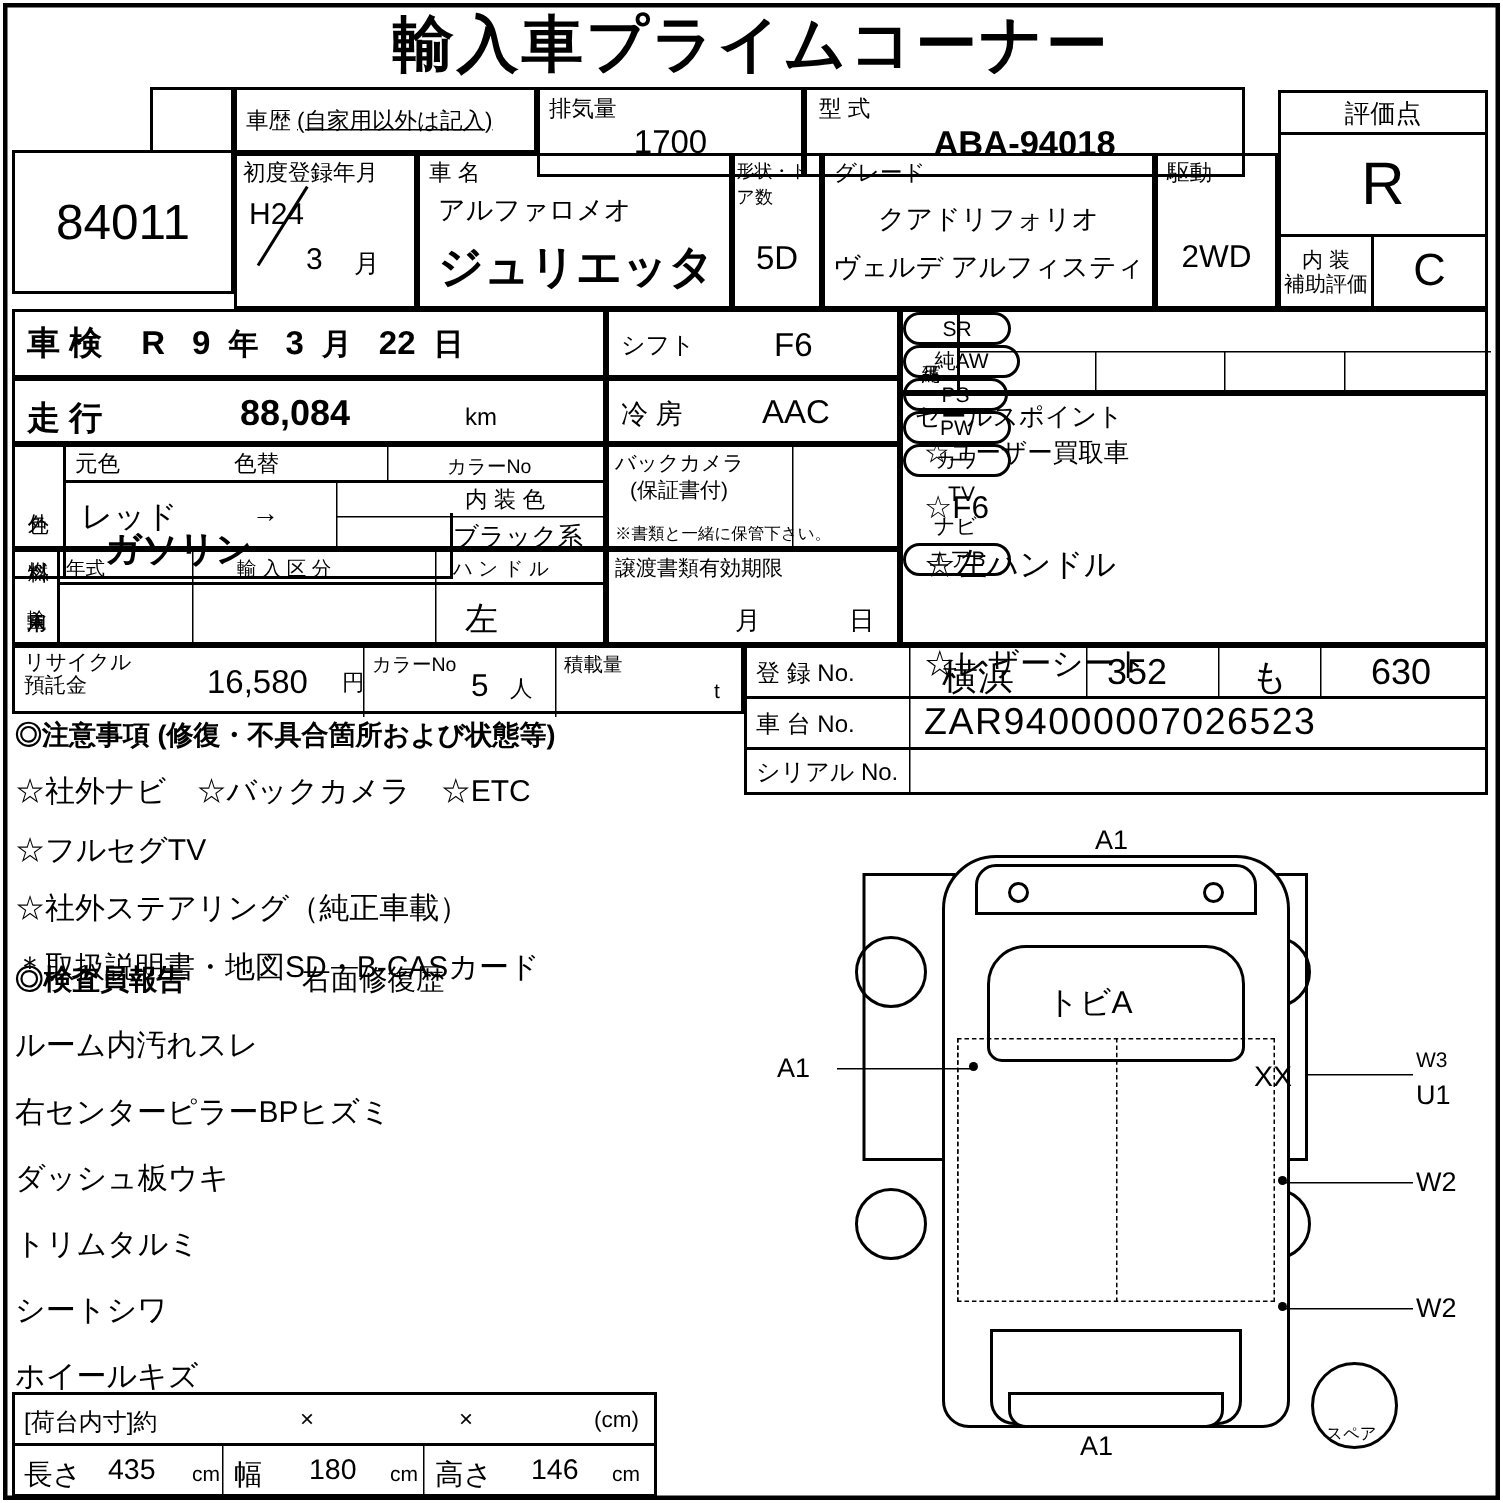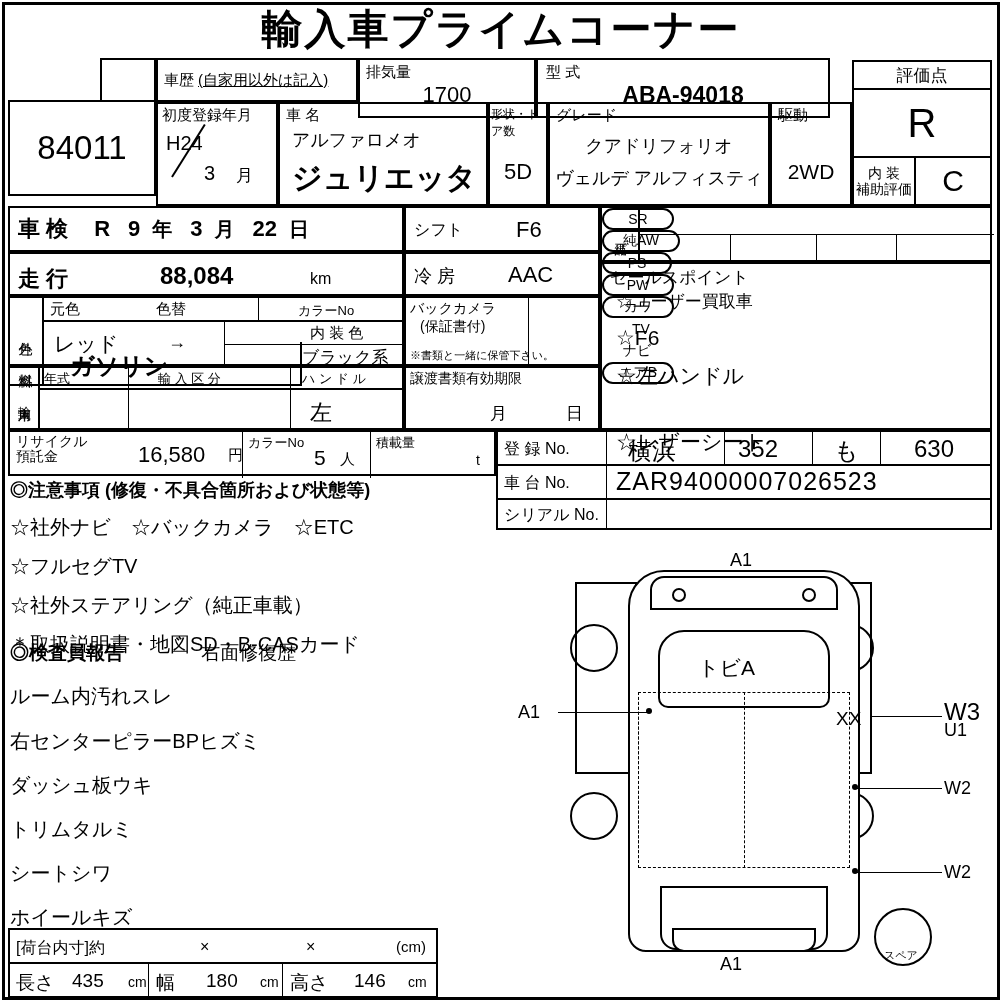--- a/index.html
+++ b/index.html
@@ -332,21 +332,21 @@
     <span class="lbl" style="left:178px;top:98px;font-size:21px;">トビA</span>
 
     <span class="lbl" style="left:316px;top:152px;font-size:19px;">XX</span>
 
     <span class="lbl" style="left:210px;top:-6px;font-size:18px;">A1</span>
     <span class="lbl" style="left:200px;top:398px;font-size:18px;">A1</span>
     <span class="lbl" style="left:-2px;top:146px;font-size:18px;">A1</span>
     <div class="solidline" style="left:38px;top:156px;width:92px;"></div>
     <div class="circle" style="left:126px;top:152px;width:6px;height:6px;background:#000;border:none;"></div>
 
-    <span class="lbl" style="left:424px;top:142px;font-size:24px;">W3</span>
+    <span class="lbl" style="left:424px;top:142px;font-size:14px;">W3</span>
     <span class="lbl" style="left:424px;top:164px;font-size:18px;">U1</span>
     <div class="solidline" style="left:350px;top:160px;width:72px;"></div>
 
     <span class="lbl" style="left:424px;top:222px;font-size:18px;">W2</span>
     <div class="solidline" style="left:336px;top:232px;width:86px;"></div>
     <div class="circle" style="left:332px;top:228px;width:6px;height:6px;background:#000;border:none;"></div>
 
     <span class="lbl" style="left:424px;top:306px;font-size:18px;">W2</span>
     <div class="solidline" style="left:336px;top:316px;width:86px;"></div>
     <div class="circle" style="left:332px;top:312px;width:6px;height:6px;background:#000;border:none;"></div>

